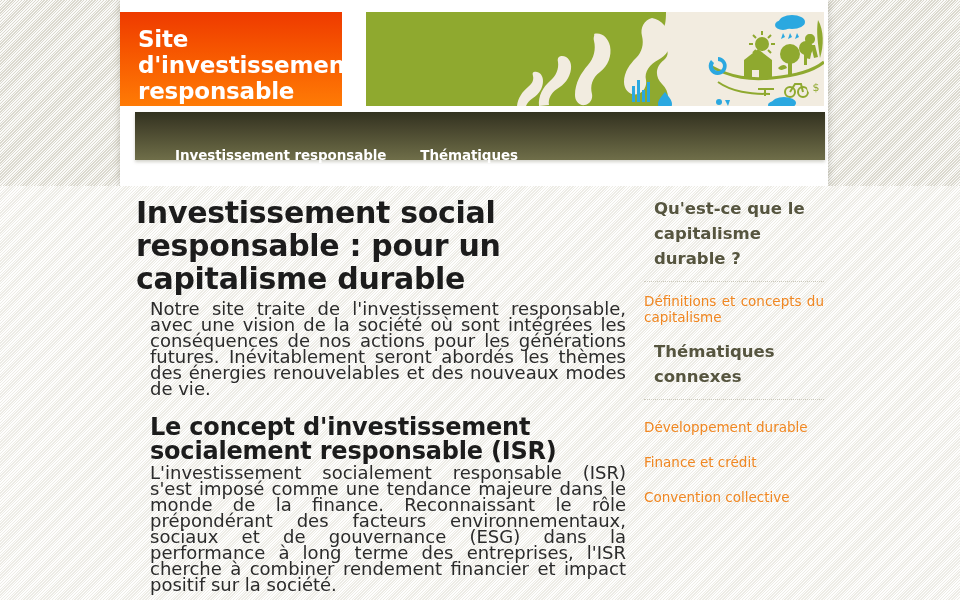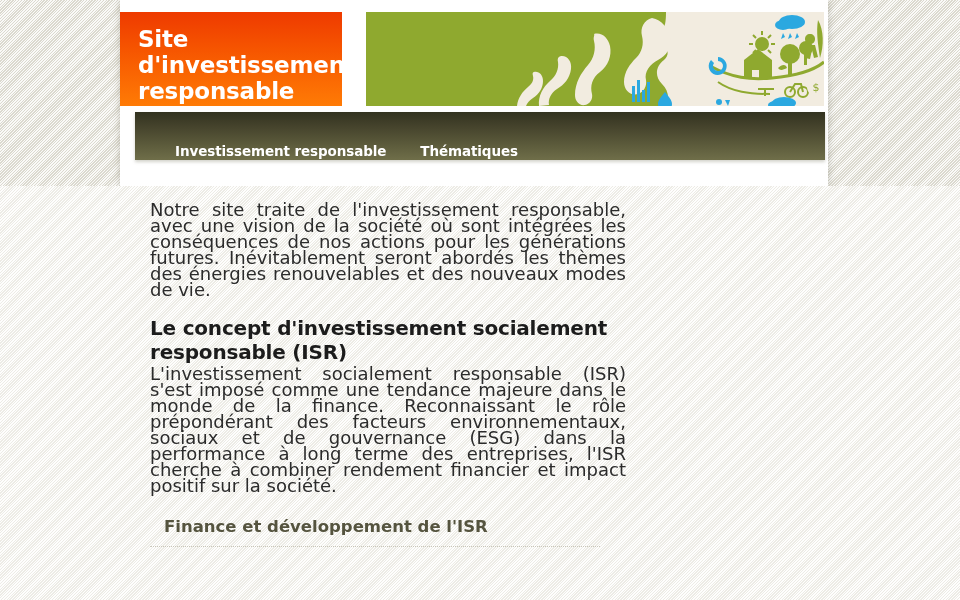--- a/index.html
+++ b/index.html
@@ -82,23 +82,23 @@
     left: 135px;
     top: 112px;
     width: 690px;
     height: 48px;
     background: linear-gradient(to bottom, #32321f 0%, #45432c 30%, #5d5c3c 70%, #6f6e49 100%);
     box-shadow: 0 2px 3px rgba(130,128,110,0.35);
   }
   .navlist {
     list-style: none;
     margin: 0;
-    padding: 14px;
+    padding: 4px;
     display: flex;
-    align-items: center;
+    align-items: flex-end;
     height: 48px;
     padding-left: 40px;
   }
   .navlist li { margin-right: 34px; }
   .navlist a {
     color: #ffffff;
     font-size: 13.5px;
     font-weight: bold;
     text-decoration: none;
     font-family: "DejaVu Sans", sans-serif;
@@ -140,21 +140,21 @@
   .main-col p {
     margin: 6px 0 0 14px;
     font-size: 18px;
     line-height: 16px;
     color: #2b2b2b;
     text-align: justify;
     font-family: "DejaVu Sans", sans-serif;
   }
   h2.section-title {
     margin: 18px 0 0 14px;
-    font-size: 20px;
+    font-size: 24px;
     line-height: 24px;
     font-weight: bold;
     color: #1c1c1c;
     font-family: "DejaVu Sans", sans-serif;
     letter-spacing: -0.2px;
   }
   .main-col p.tight { margin-top: 2px; }
   h3.sub-title {
     margin: 22px 0 0 28px;
     font-size: 16.5px;
@@ -320,22 +320,36 @@
       </li>
       <li>
         <a href="#">Thématiques</a>
       </li>
     </ul>
   </nav>
 
   <div class="content-area">
 
     <div class="main-col">
+      <h1 class="page-title">Investissement social responsable : pour un capitalisme durable</h1>
       <p>Notre site traite de l'investissement responsable, avec une vision de la société où sont intégrées les conséquences de nos actions pour les générations futures. Inévitablement seront abordés les thèmes des énergies renouvelables et des nouveaux modes de vie.</p>
       <h2 class="section-title">Le concept d'investissement socialement responsable (ISR)</h2>
       <p class="tight">L'investissement socialement responsable (ISR) s'est imposé comme une tendance majeure dans le monde de la finance. Reconnaissant le rôle prépondérant des facteurs environnementaux, sociaux et de gouvernance (ESG) dans la performance à long terme des entreprises, l'ISR cherche à combiner rendement financier et impact positif sur la société.</p>
       <h3 class="sub-title">Finance et développement de l'ISR</h3>
       <hr class="dotted-rule">
     </div>
 
+    <aside class="sidebar">
+      <h2 class="side-heading">Qu'est-ce que le capitalisme durable ?</h2>
+      <hr class="side-rule">
+      <a href="#" class="side-link">Définitions et concepts du capitalisme</a>
+
+      <div class="side-block">
+        <h2 class="side-heading second">Thématiques connexes</h2>
+        <hr class="side-rule">
+        <a href="#" class="side-link spaced">Développement durable</a>
+        <a href="#" class="side-link spaced">Finance et crédit</a>
+        <a href="#" class="side-link spaced">Convention collective</a>
+      </div>
+    </aside>
 
   </div>
 </div>
 
 </body></html>

